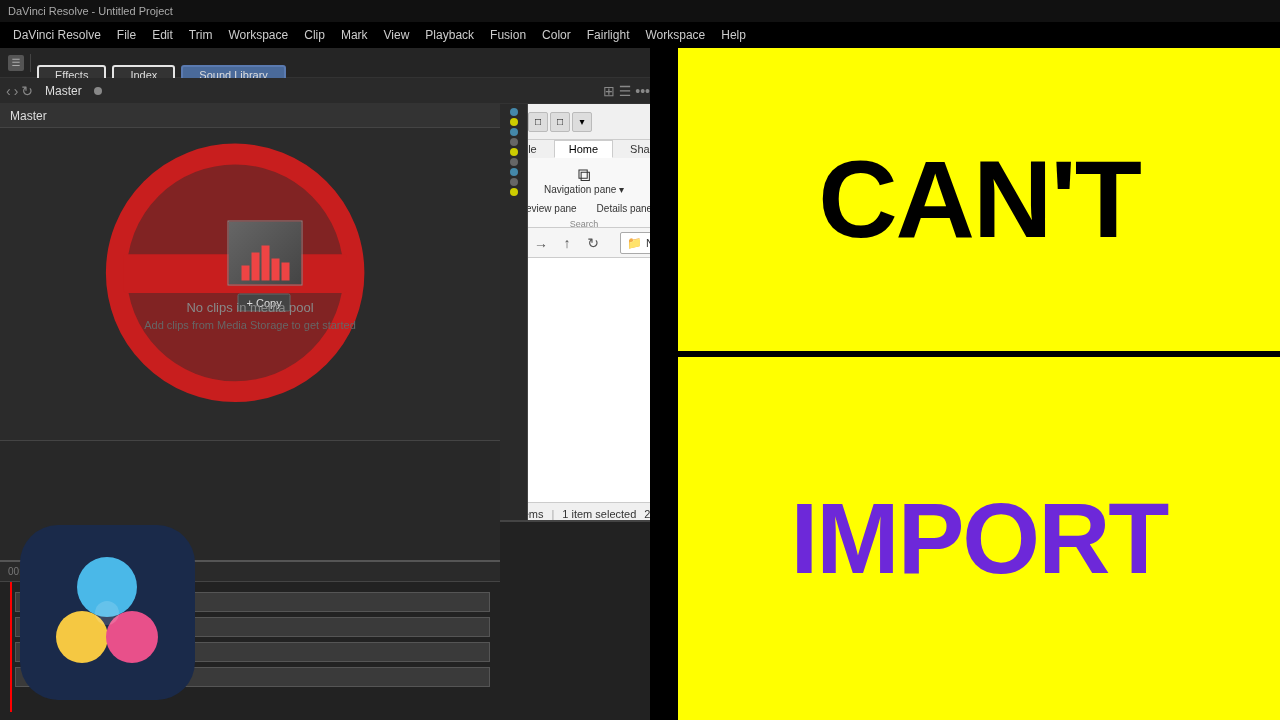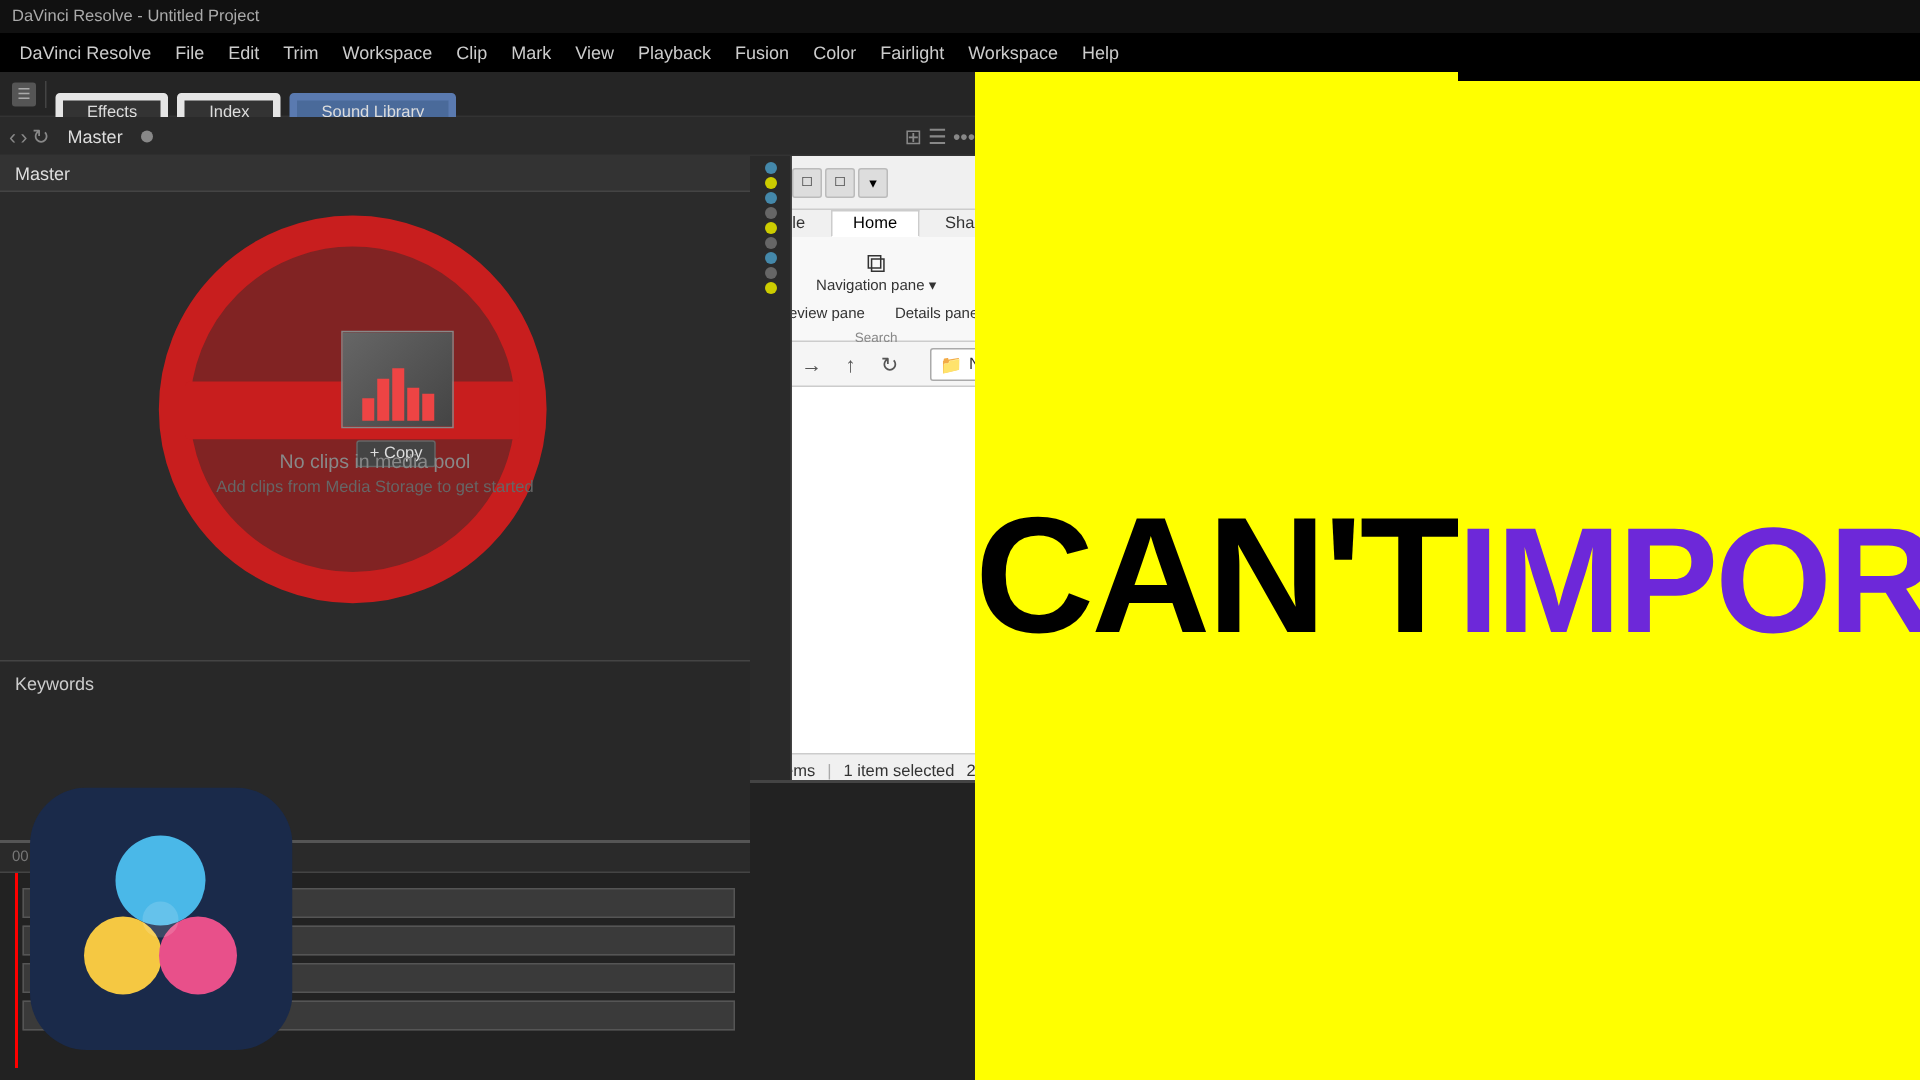--- a/index.html
+++ b/index.html
@@ -59,21 +59,21 @@
       padding: 0 8px;
       gap: 6px;
       font-size: 11px;
       color: #ccc;
       z-index: 10;
       border-bottom: 1px solid #333;
     }
     .toolbar-btn {
       padding: 2px 16px;
       background: #333;
-      border: 5px solid #e5e5e5;
+      border: 2px solid #e5e5e5;
       border-radius: 3px;
       color: #ddd;
       font-size: 11px;
       cursor: pointer;
       margin-top: 25px;
     }
     .toolbar-btn.active {
       background: #4a6a9a;
       border-color: #5a7ab0;
     }
@@ -428,22 +428,23 @@
     
     #youtube-overlay {
       position: absolute;
       top: 48px;
       left: 650px;
       right: 0;
       bottom: 0;
       z-index: 15;
       background: #000;
       display: flex;
-      flex-direction: row;
+      flex-direction: column;
       overflow: hidden;
+      padding-left: 28px;
     }
 
     #cant-box {
       background: #ffff00;
       flex: 1;
       display: flex;
       align-items: center;
       justify-content: center;
     }
     #cant-text {
@@ -651,21 +652,20 @@
       <div class="copy-tooltip">+ Copy</div>
     </div>
 
     <div class="no-clips-text">
       <div>No clips in media pool</div>
       <div class="no-clips-sub">Add clips from Media Storage to get started</div>
     </div>
   </div>
 
   <div id="smart-bins">
-    <div id="keywords-label">Keywords</div>
   </div>
 </div>
 
 <div id="timeline-area">
   <div id="timeline-ruler">
     <span style="margin-right:80px;">00:57:36:00</span>
     <span>00:57:43:17</span>
   </div>
   <div style="position:relative;height:130px;">
     <div class="playhead" style="left:10px;"></div>

